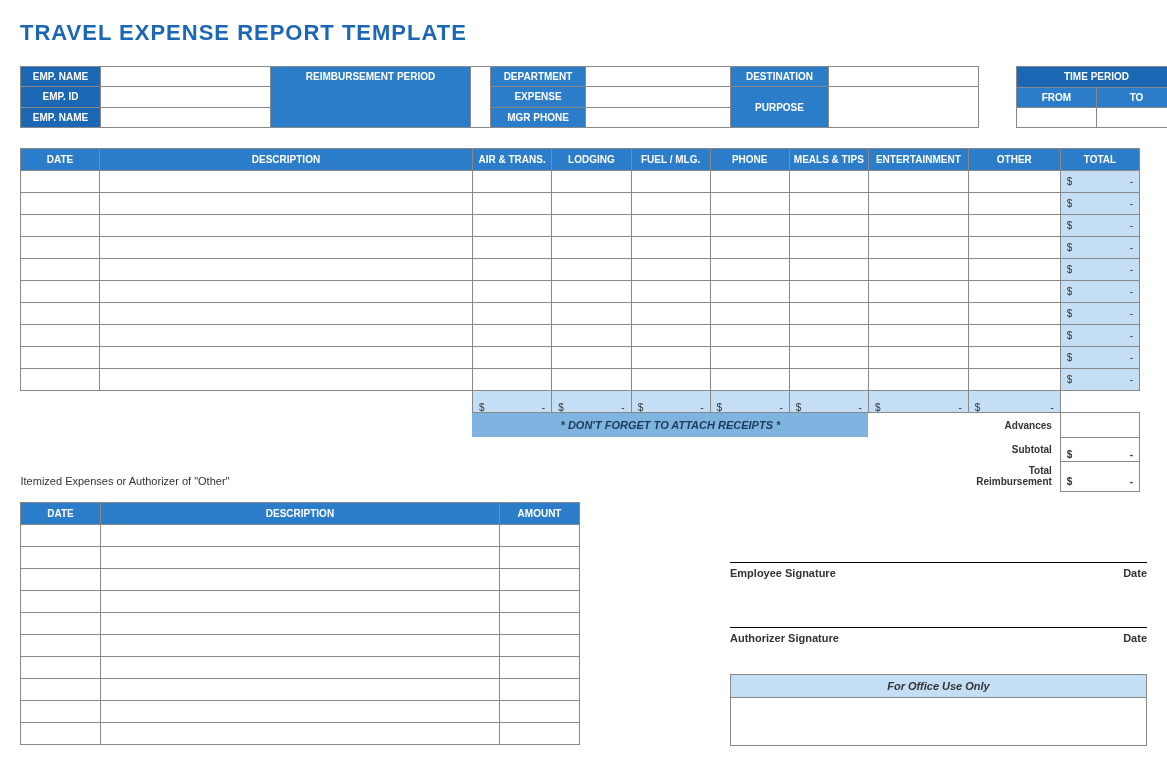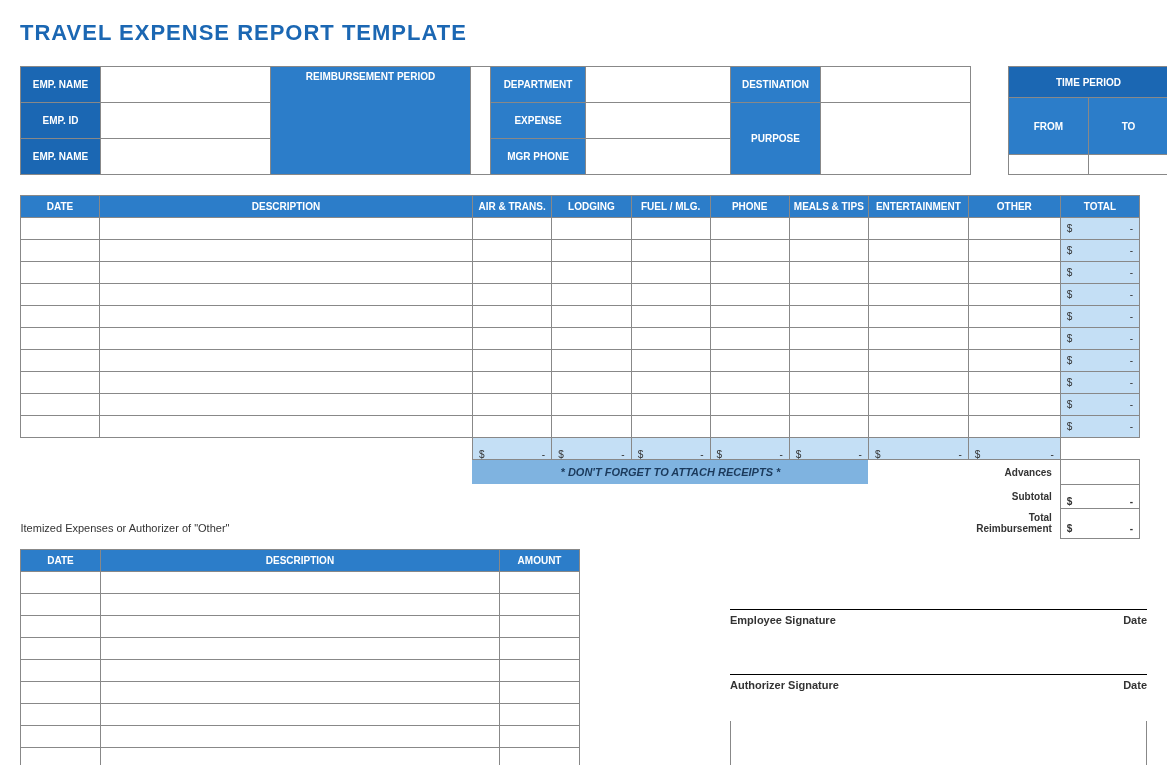--- a/index.html
+++ b/index.html
@@ -28,21 +28,21 @@
     padding: 4px 8px;
     border: 1px solid #888;
     font-size: 10px;
     white-space: nowrap;
   }
   .hdr-cell2 {
     background: #2c7dc9;
     color: #fff;
     font-weight: bold;
     text-align: center;
-    padding: 12px 8px;
+    padding: 4px 8px;
     border: 1px solid #888;
     font-size: 10px;
     white-space: nowrap;
   }
   .inp-cell {
     background: #fff;
     border: 1px solid #888;
     padding: 0;
     height: 20px;
   }
@@ -190,21 +190,21 @@
     </tr>
     <tr>
       <td class="hdr-cell2">MGR PHONE</td>
       <td class="inp-cell"><input style=""></td>
     </tr>
   </tbody>
     </table>
   <table style="margin-left:-1px">
     <tbody>
         <tr>
-      <td class="hdr-cell2" style="width:90px">DESTINATION</td>
+      <td class="hdr-cell2" style="width:98px">DESTINATION</td>
       <td class="inp-cell" style="width:150px"><input style=""></td>
     </tr>
     <tr>
       <td class="hdr-cell2" rowspan="2" style="vertical-align:middle">PURPOSE</td>
       <td class="inp-cell" rowspan="2"><input style="height: 40px;"></td>
     </tr>
     <tr></tr>
   </tbody>
     </table>
   <table style="margin-left:37px">
@@ -511,16 +511,17 @@
   <div class="sig-area">
     <div class="sig-line">
       <span>Employee Signature</span>
         <span>Date</span>
     </div>
     <div class="sig-line" style="margin-top:48px">
       <span>Authorizer Signature</span>
         <span>Date</span>
     </div>
     <div class="office-box">
+      <div class="office-hdr">For Office Use Only</div>
       <div class="office-body"></div>
     </div>
   </div>
 </div>
 
 </body></html>

